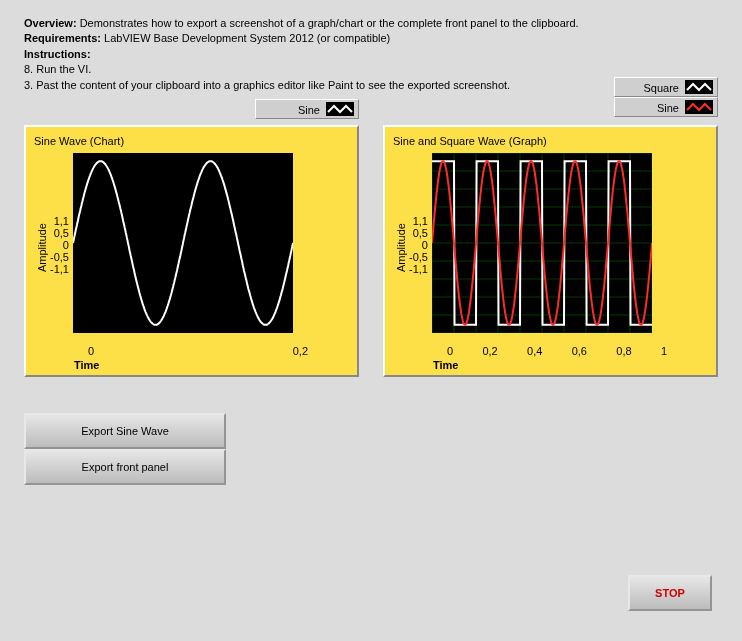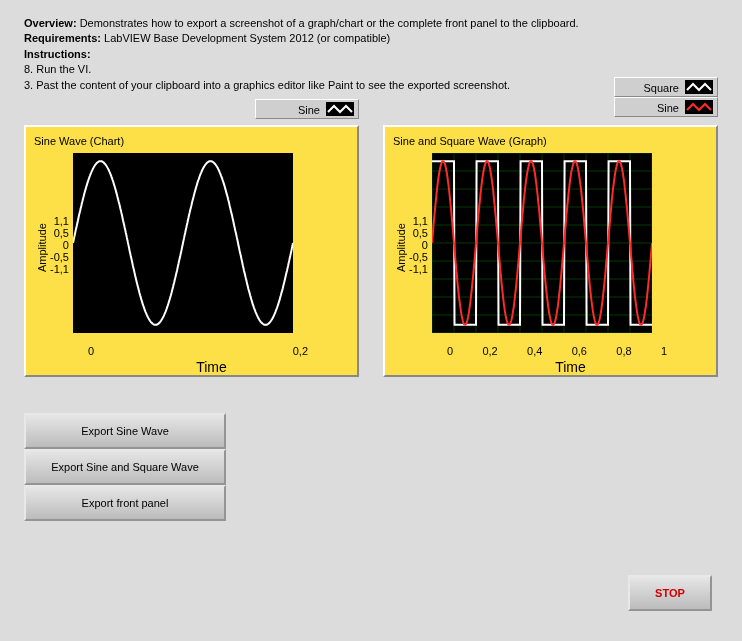--- a/index.html
+++ b/index.html
@@ -98,24 +98,25 @@
   }
   .xticks {
     display: flex;
     justify-content: space-between;
     font-size: 11px;
     margin-left: 54px;
     width: 220px;
     padding-top: 2px;
   }
   .xlabel {
-    text-align: center;
-    font-size: 14px;
+    text-align: left;
+    font-size: 11px;
     margin-left: 40px;
     padding-top: 2px;
+    font-weight: bold;
   }
   .buttons-col {
     padding: 36px 24px 0 24px;
     display: flex;
     flex-direction: column;
     width: 250px;
   }
   .lv-button {
     border: 2px outset #e8e8e8;
     background: linear-gradient(#e6e6e6,#bcbcbc);
@@ -250,17 +251,16 @@
         <span>1</span>
       </div>
       <div class="xlabel">Time</div>
     </div>
   </div>
 
 </div>
 
 <div class="buttons-col">
   <button class="lv-button">Export Sine Wave</button>
-  <button class="lv-button">Export Sine and Square Wave</button>
   <button class="lv-button">Export front panel</button>
 </div>
 
 <button class="lv-button stop-btn">STOP</button>
 
 </body></html>

